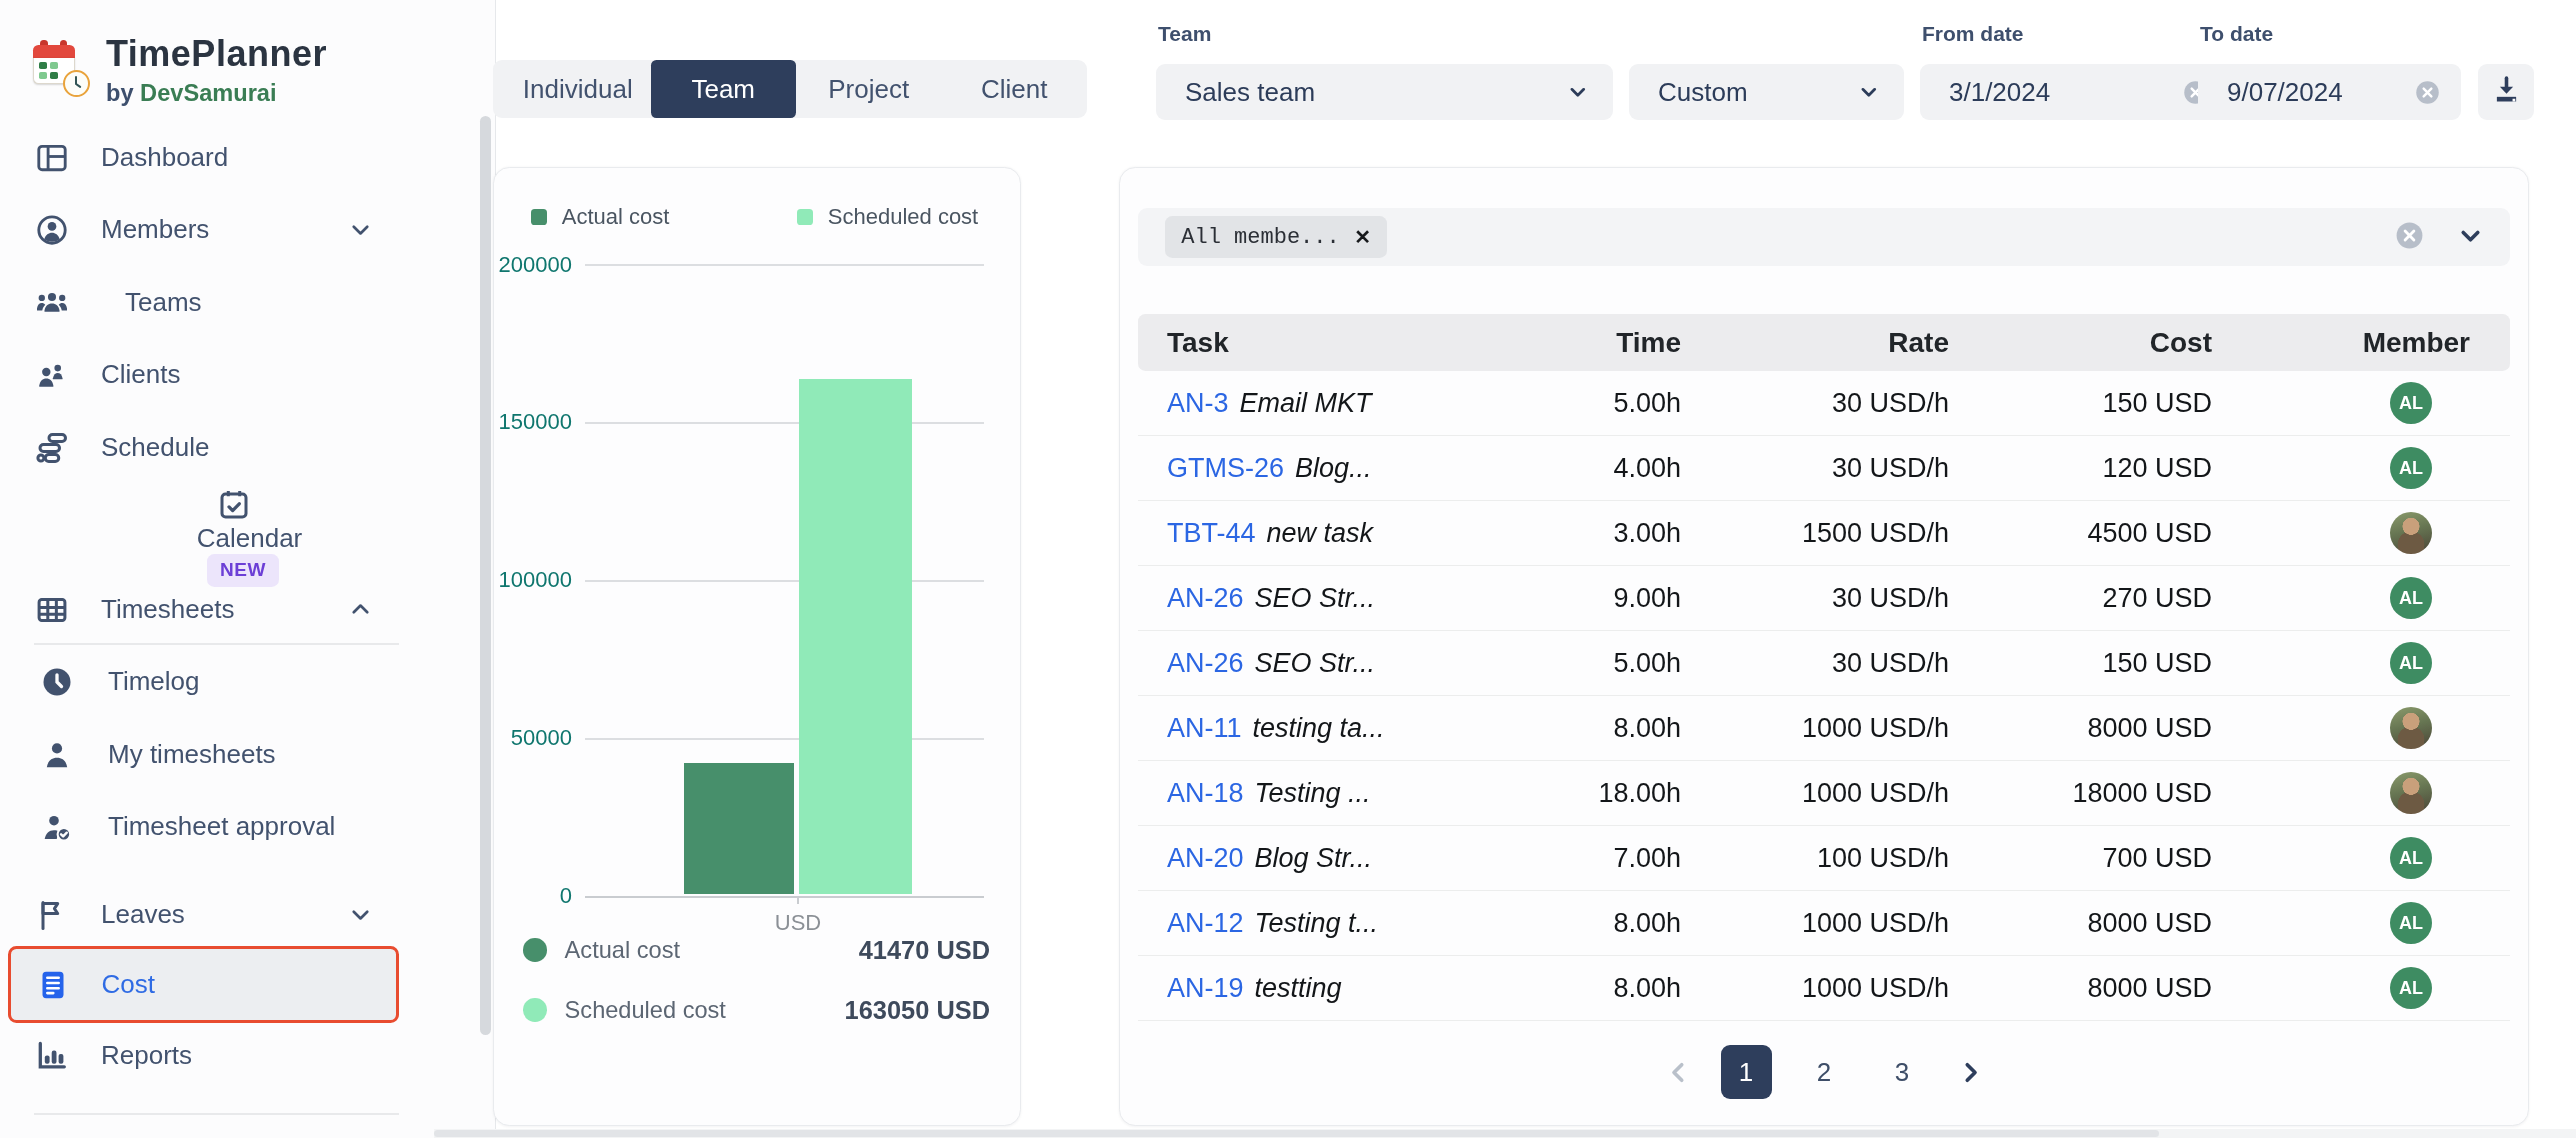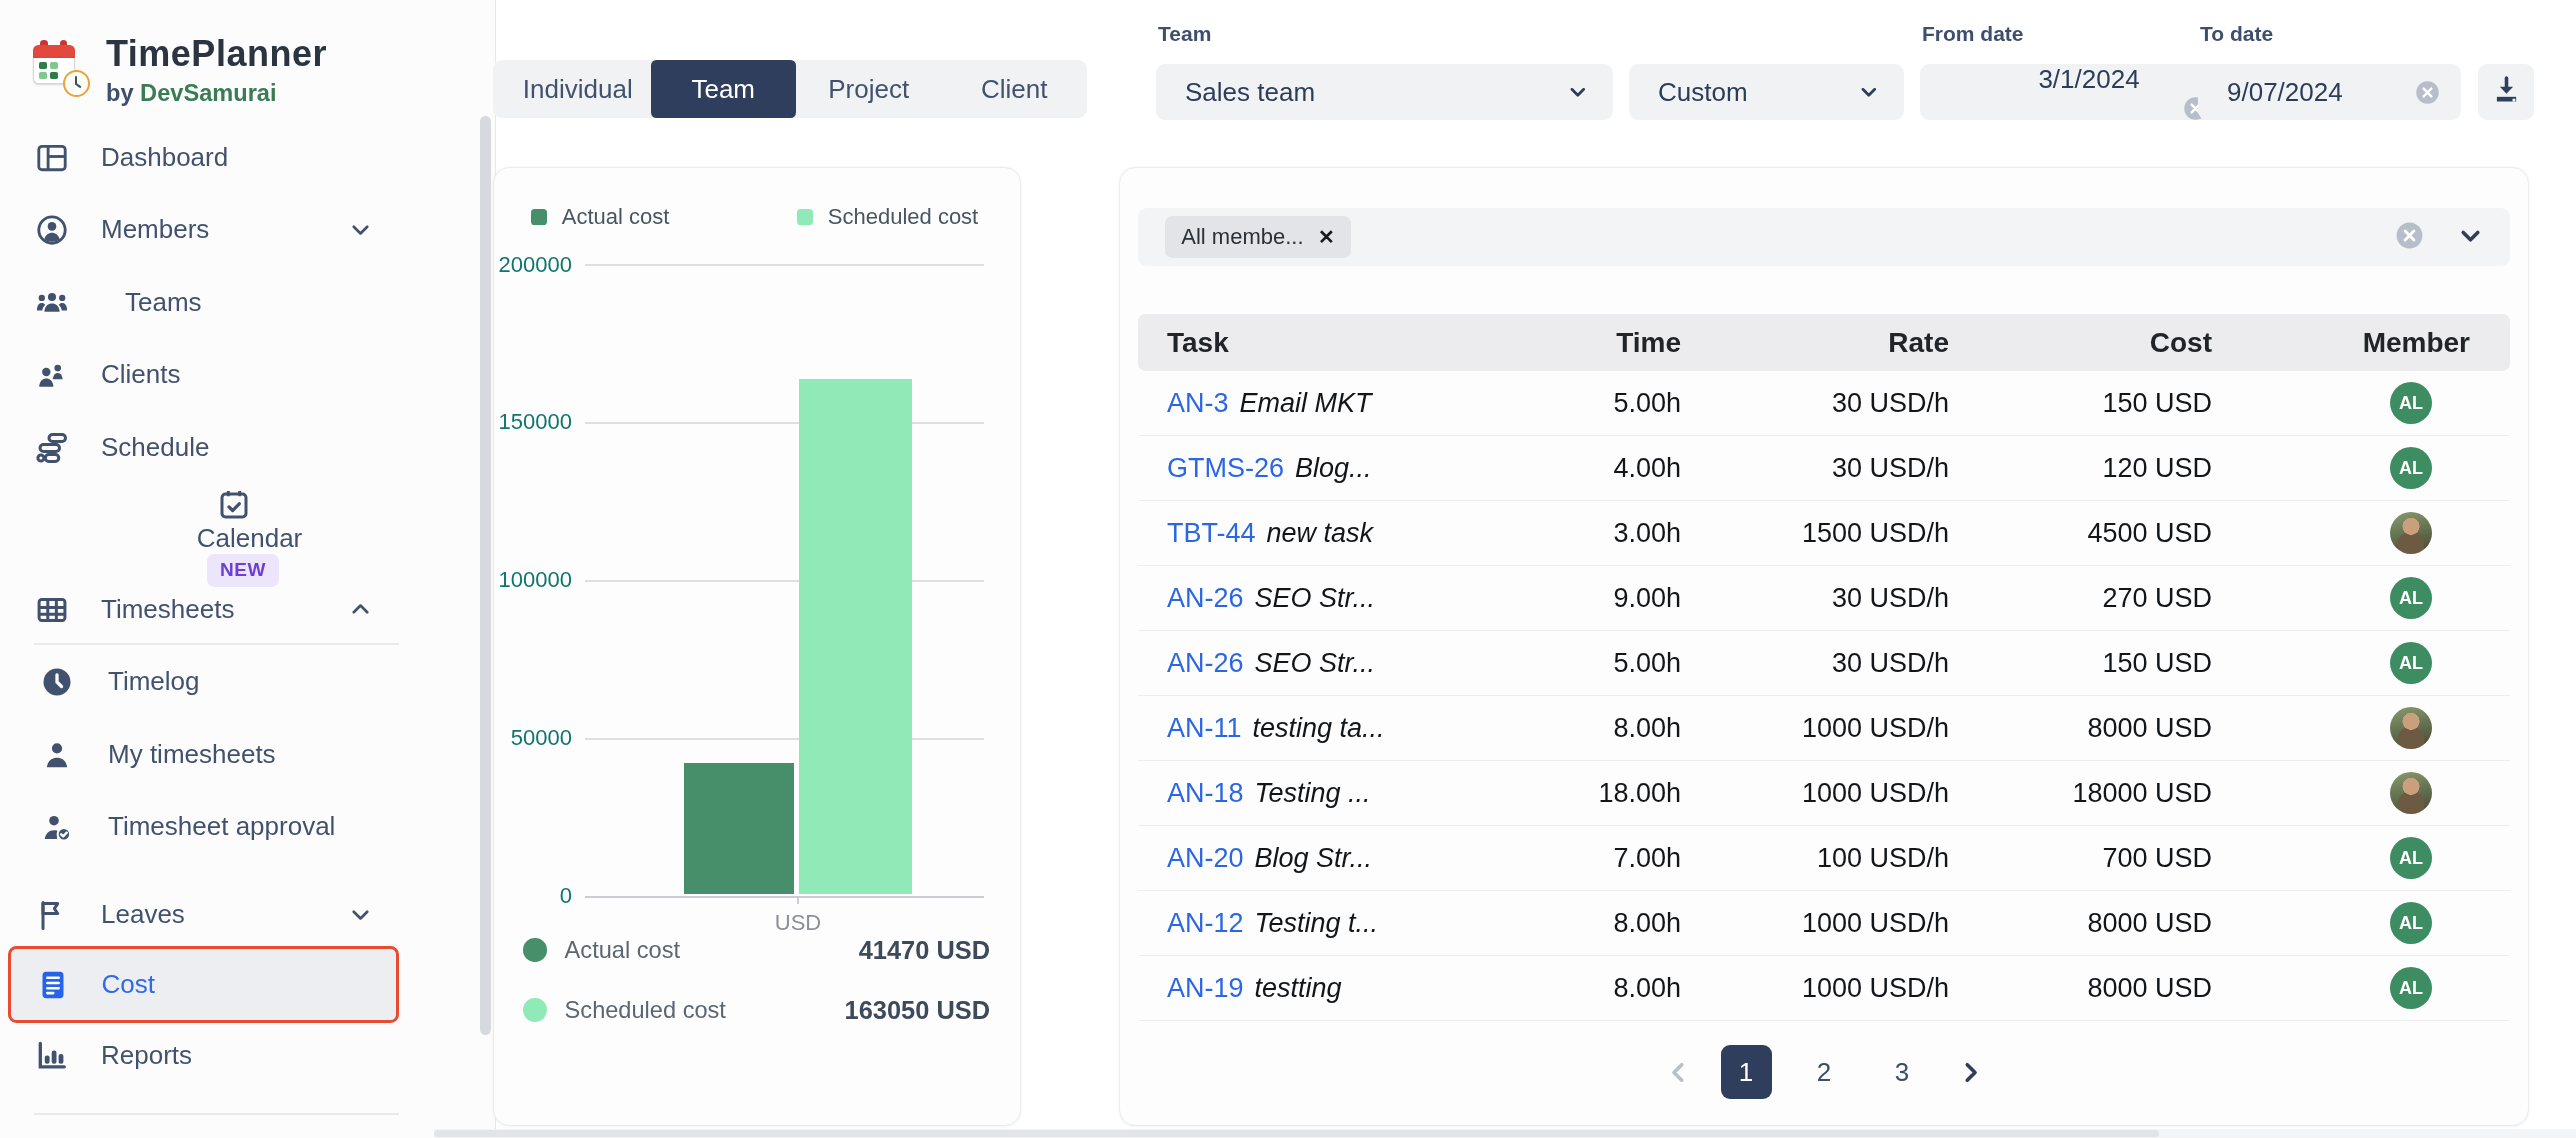--- a/index.html
+++ b/index.html
@@ -61,21 +61,21 @@
   .xtickmark { position:absolute; left:303px; top:728px; width:1.8px; height:8.2px; background:#c9ccd0; }
   .xcat { position:absolute; left:245px; top:742px; width:118px; text-align:center; font-size:22px; color:#8b9096; }
   .sum-row { position:absolute; left:29px; right:30px; height:36px; display:flex; align-items:center; }
   .sum-dot { width:23.6px; height:23.6px; border-radius:50%; flex:0 0 23.6px; }
   .sum-label { margin-left:18px; font-size:23.6px; color:#5c6673; }
   .sum-value { margin-left:auto; font-size:25.4px; font-weight:bold; color:#3e4a5c; }
 
   
   .filterbar { position:absolute; left:18px; right:18px; top:40px; height:58px; background:#f3f4f6; border-radius:9px; display:flex; align-items:center; }
   .chip { margin-left:27px; height:42px; background:#e2e4e7; border-radius:7.3px; display:flex; align-items:center; padding:0 16.3px; cursor:pointer; }
-  .chip-txt { font-size:22px; color:#2b2f36; }
+  .chip-txt { font-size:22px; color:#2b2f36;font-family:Liberation Mono, monospace; }
   .chip-x { margin-left:14.5px; font-size:20px; font-weight:bold; color:#17191c; }
   .fb-icons { margin-left:auto; margin-right:25.4px; display:flex; align-items:center; gap:31px; }
 
   .thead { position:absolute; left:18px; right:18px; top:146px; height:57px; background:#ececee; border-radius:7.3px; display:flex; align-items:center; font-size:28px; font-weight:bold; color:#212529; }
   .rows { position:absolute; left:18px; right:18px; top:203px; }
   .trow { height:65px; display:flex; align-items:center; border-bottom:1.8px solid #eceded; font-size:27px; color:#131619; }
   .c-task { flex:1; padding-left:29px; white-space:nowrap; overflow:hidden; }
   .c-time { width:182px; text-align:right; }
   .c-rate { width:268px; text-align:right; }
   .c-cost { width:263px; text-align:right; }
@@ -312,21 +312,21 @@
   <div class="select" style="left:1629px; width:275px;">
     <span class="sel-text">Custom</span>
     <span class="chev">
       <svg width="23.6" height="23.6" viewBox="0 0 24 24" fill="none" stroke="#2c3c59" stroke-width="2.8" stroke-linecap="round" stroke-linejoin="round">
           <polyline points="6,9.5 12,15.5 18,9.5"></polyline>
         </svg>
     </span>
   </div>
 
   <div class="ctl-label" style="left:1922px; top:22px;">From date</div>
-  <div class="dateinput" style="left:1920px; width:309px;flex-direction:column;">
+  <div class="dateinput" style="left:1920px; width:309px;">
     <span class="date-text">3/1/2024</span>
     <span class="clear-x">
       <svg viewBox="0 0 24 24">
           <circle cx="12" cy="12" r="10" fill="#b7bec9"></circle>
           <path d="M8.6 8.6l6.8 6.8M15.4 8.6l-6.8 6.8" stroke="#fff" stroke-width="2.2" stroke-linecap="round"></path>
         </svg>
     </span>
   </div>
 
   <div class="ctl-label" style="left:2200px; top:22px;">To date</div>

